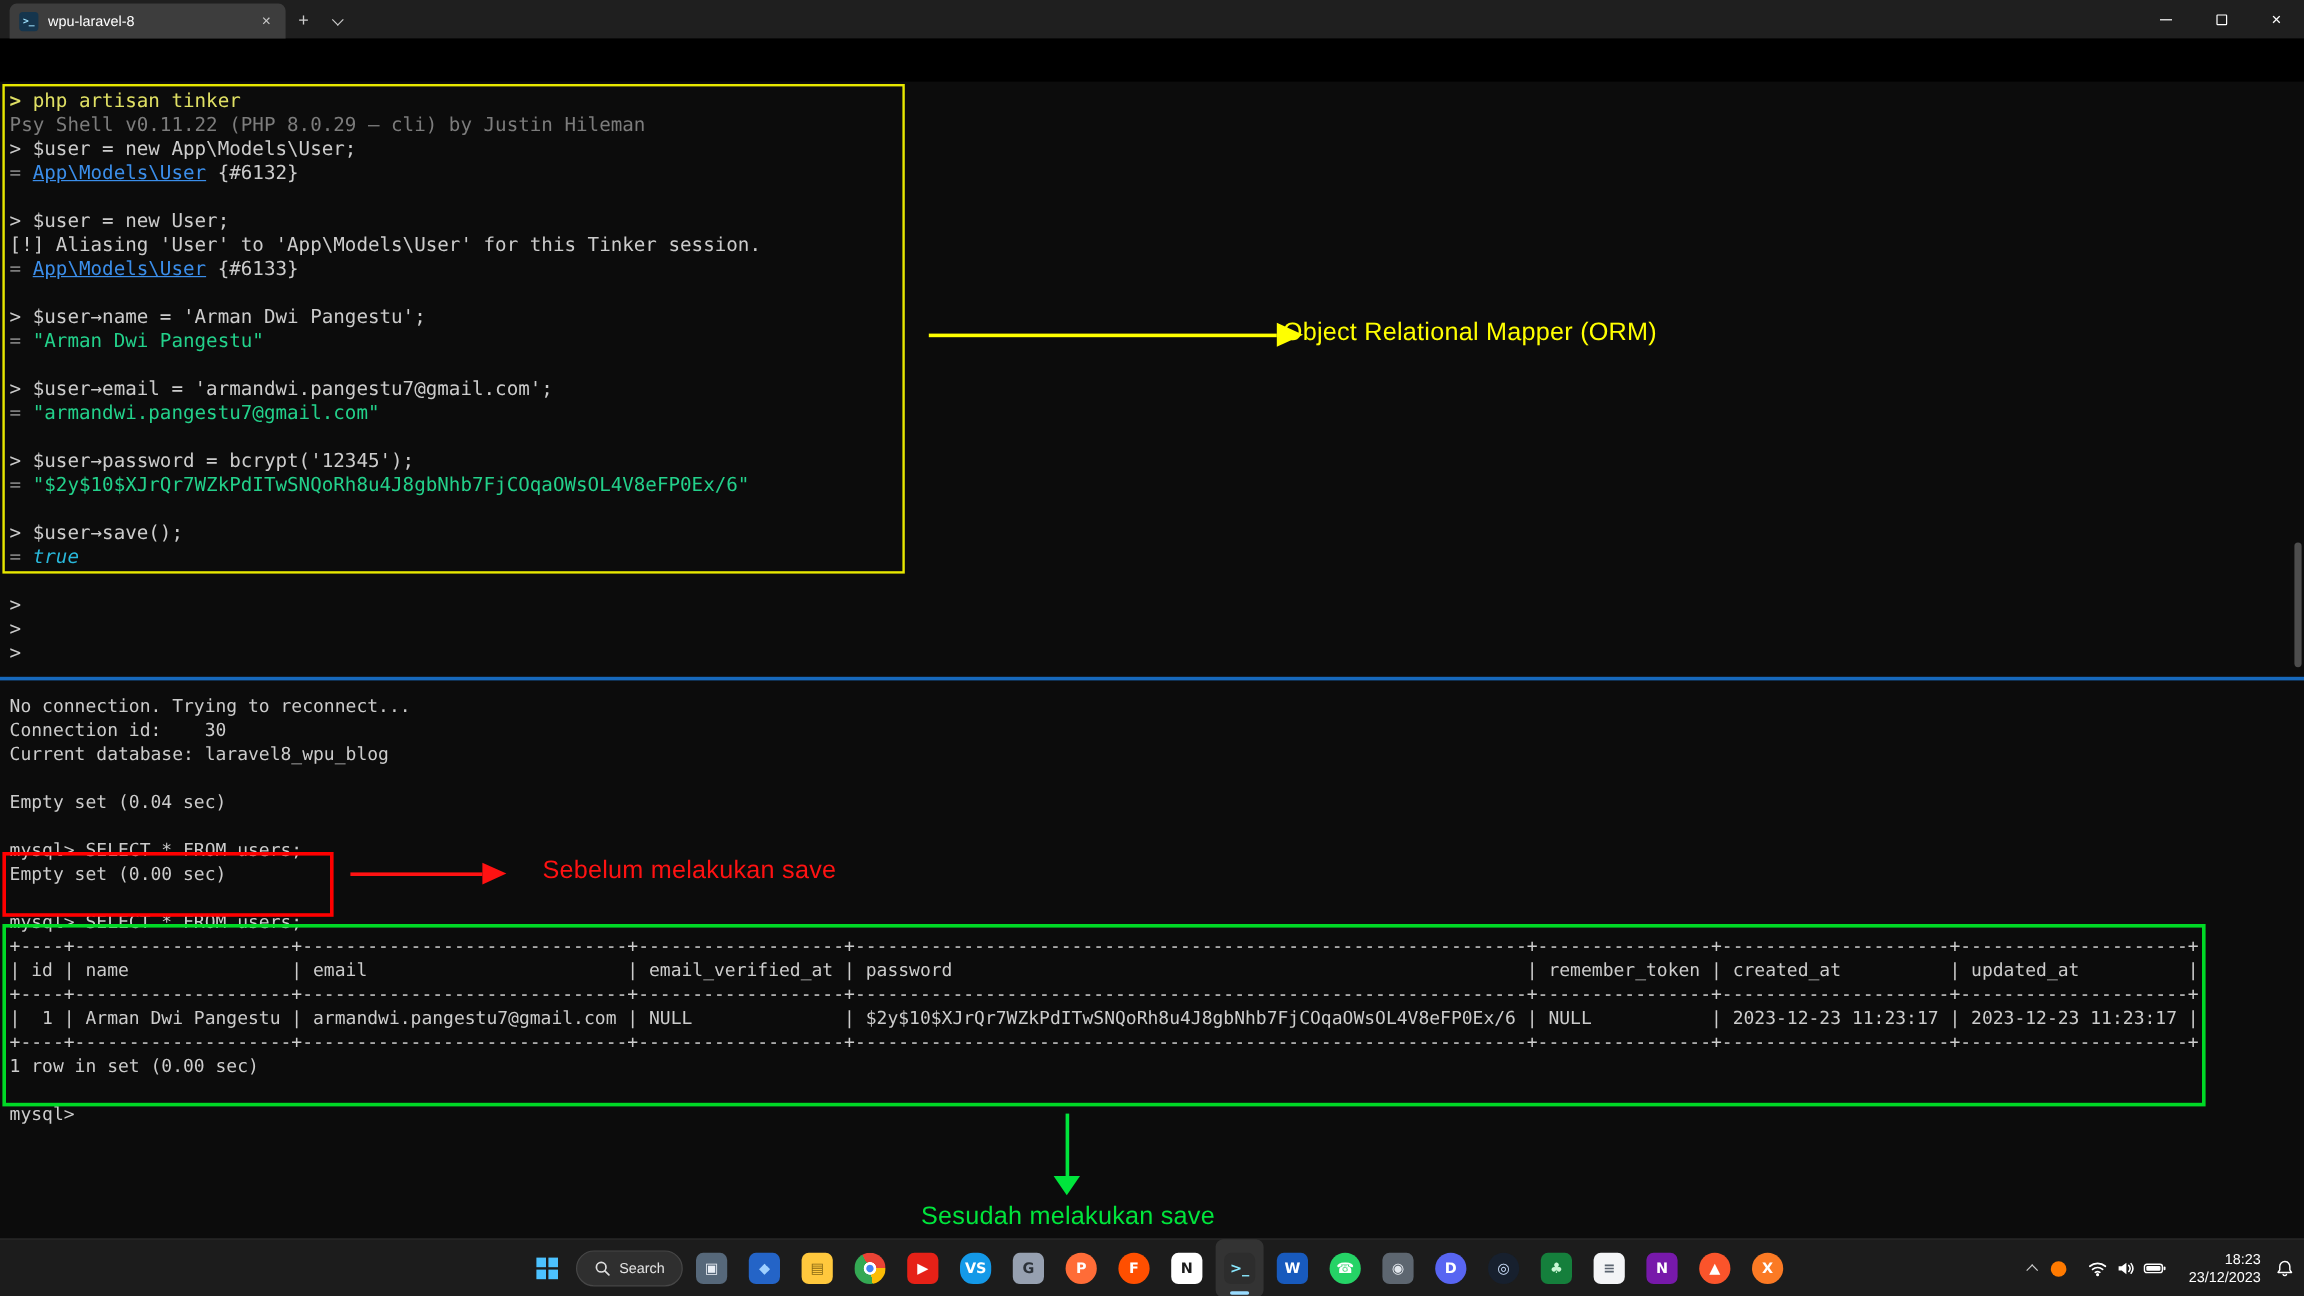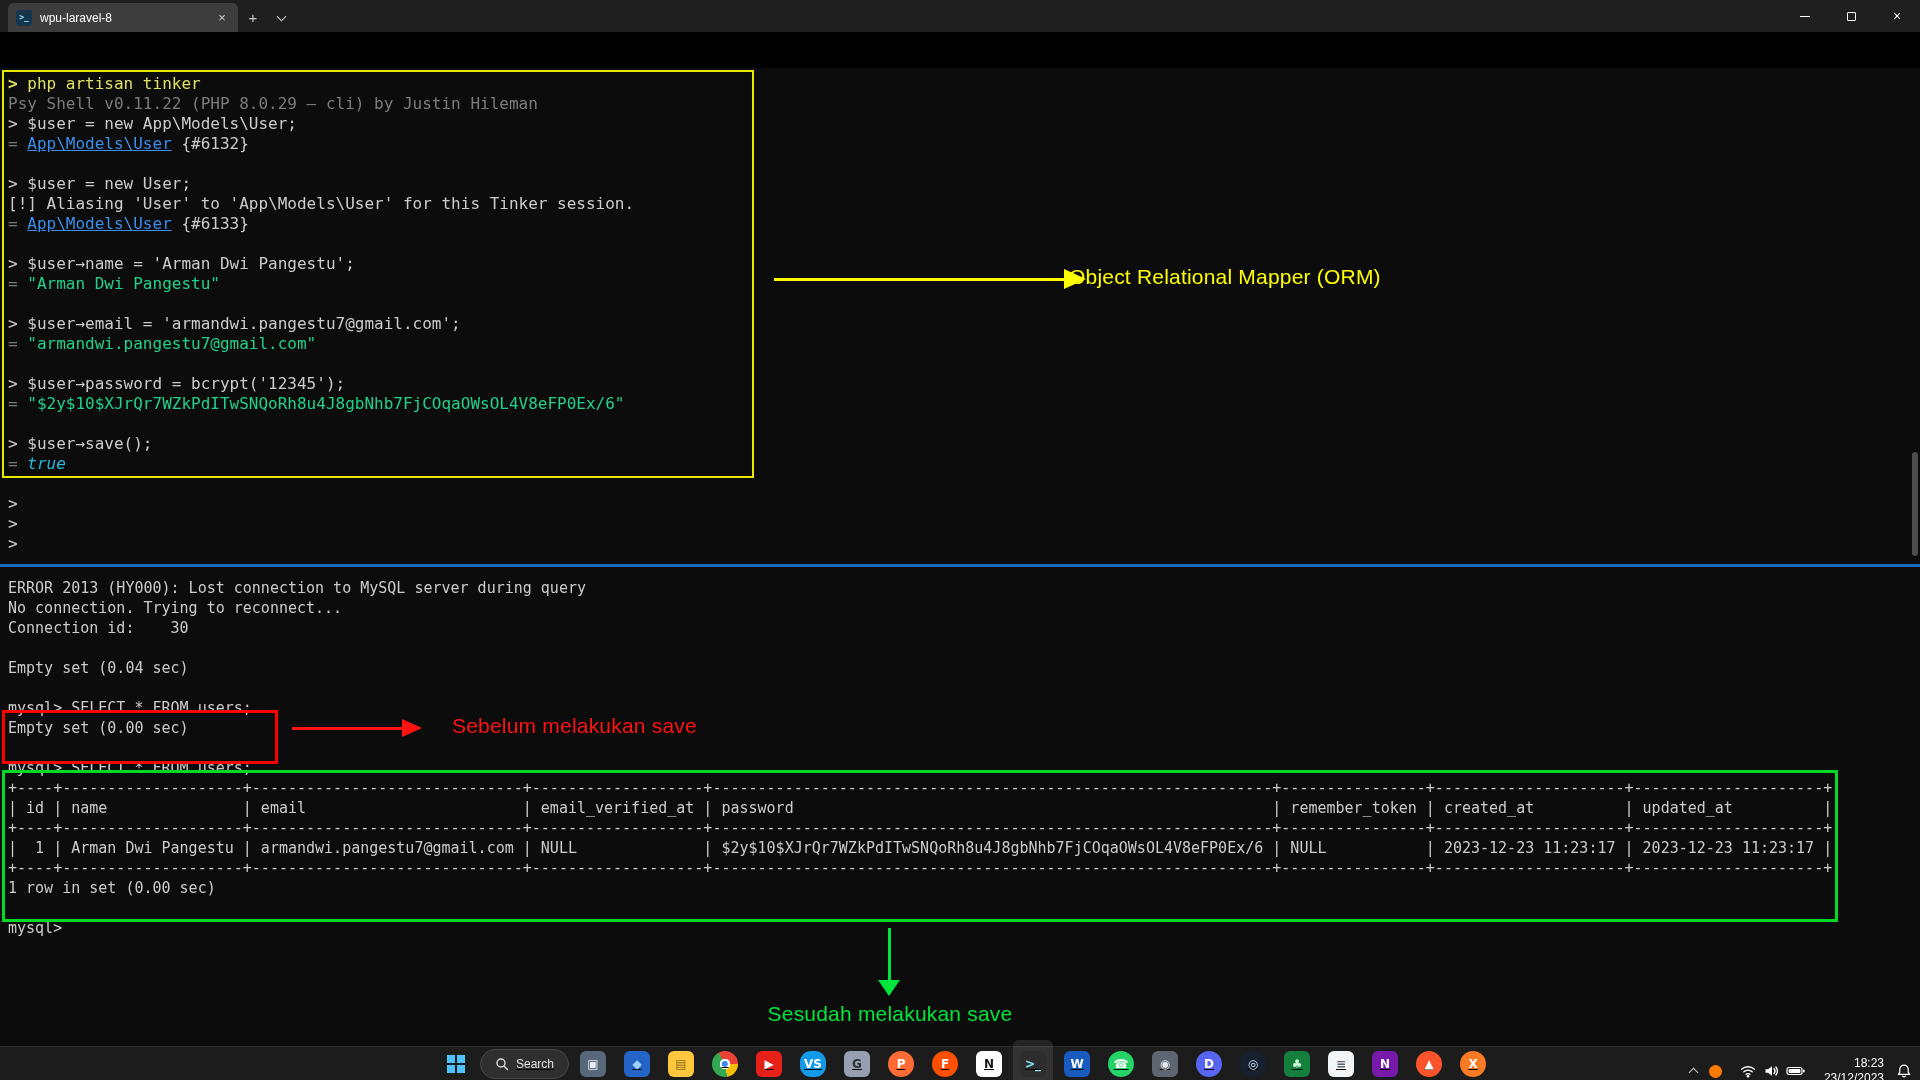--- a/index.html
+++ b/index.html
@@ -61,22 +61,22 @@
 
   .ann-label { position:absolute; font-family:"Liberation Sans",sans-serif; font-size:21px; font-weight:500;
                white-space:nowrap; letter-spacing:0.2px; }
   .orm-label { left:1069px; top:197px; }
   .red-label { left:452px; top:646px; }
   .green-label { left:890px; top:934px; transform:translateX(-50%); }
 
   .scroll-thumb { position:absolute; right:2px; top:384px; width:6px; height:104px; background:#4d4d4d; border-radius:3px; }
 
   
-  .taskbar { height:34px; flex:none; background:#1c1c1c; border-top:1px solid #2c2c2c; position:relative;
-             display:flex; align-items:center;text-decoration:underline; }
+  .taskbar { height:48px; flex:none; background:#1c1c1c; border-top:1px solid #2c2c2c; position:relative;
+             display:flex; align-items:center; }
   .tb-left { display:flex; align-items:center; gap:4px; padding-left:436px; height:48px; }
   .start { width:40px; height:48px; display:flex; align-items:center; justify-content:center; border-radius:6px; }
   .winlogo { display:grid; grid-template-columns:8px 8px; gap:2px; }
   .winlogo i { width:8px; height:8px; background:#4cc2ff; display:block; }
   .search { height:30px; border-radius:15px; background:#2f2f2f; border:1px solid #474747; display:flex;
             align-items:center; gap:7px; padding:0 14px; color:#e3e3e3; font-size:12px; }
   .apps { display:flex; gap:4px; }
   .app { width:40px; height:48px; display:flex; align-items:center; justify-content:center; position:relative; border-radius:6px; }
   .app .glyph { width:26px; height:26px; border-radius:6px; display:flex; align-items:center; justify-content:center;
                 font:bold 12px "DejaVu Sans",sans-serif; }
@@ -144,23 +144,23 @@
         <div class="tline"> </div>
         <div class="tline"><span class="c-fg">&gt; $user→save();</span></div>
         <div class="tline"><span class="c-dim">= </span><span class="c-bool">true</span></div>
         <div class="tline"> </div>
         <div class="tline"><span class="c-fg">&gt;</span></div>
         <div class="tline"><span class="c-fg">&gt;</span></div>
         <div class="tline"><span class="c-fg">&gt;</span></div>
       </div>
     <div class="sep" style="background: rgb(23, 105, 189);"></div>
     <div id="mysql-lines" class="pane pane-mysql">
-        <div class="tline"><span class="c-fg">ERROR 2013 (HY000): Lost connection to MySQL server during query</span></div>
         <div class="tline"><span class="c-fg">No connection. Trying to reconnect...</span></div>
         <div class="tline"><span class="c-fg">Connection id:    30</span></div>
+        <div class="tline"><span class="c-fg">Current database: laravel8_wpu_blog</span></div>
         <div class="tline"> </div>
         <div class="tline"><span class="c-fg">Empty set (0.04 sec)</span></div>
         <div class="tline"> </div>
         <div class="tline"><span class="c-fg">mysql&gt; SELECT * FROM users;</span></div>
         <div class="tline"><span class="c-fg">Empty set (0.00 sec)</span></div>
         <div class="tline"> </div>
         <div class="tline"><span class="c-fg">mysql&gt; SELECT * FROM users;</span></div>
         <div class="tline"><span class="c-fg">+----+--------------------+------------------------------+-------------------+--------------------------------------------------------------+----------------+---------------------+---------------------+</span></div>
         <div class="tline"><span class="c-fg">| id | name               | email                        | email_verified_at | password                                                     | remember_token | created_at          | updated_at          |</span></div>
         <div class="tline"><span class="c-fg">+----+--------------------+------------------------------+-------------------+--------------------------------------------------------------+----------------+---------------------+---------------------+</span></div>

